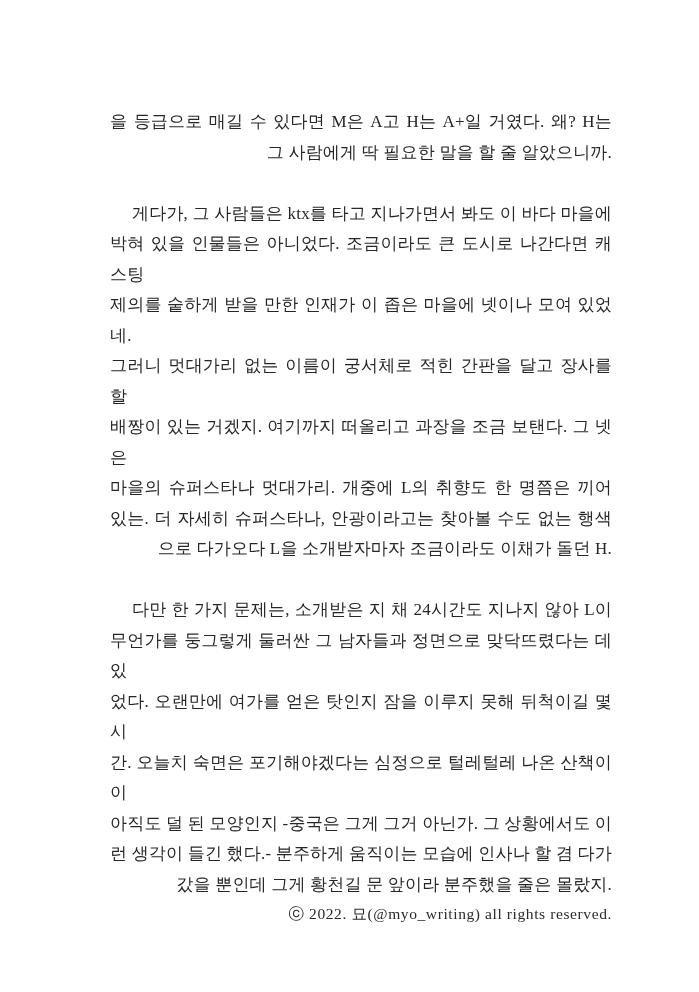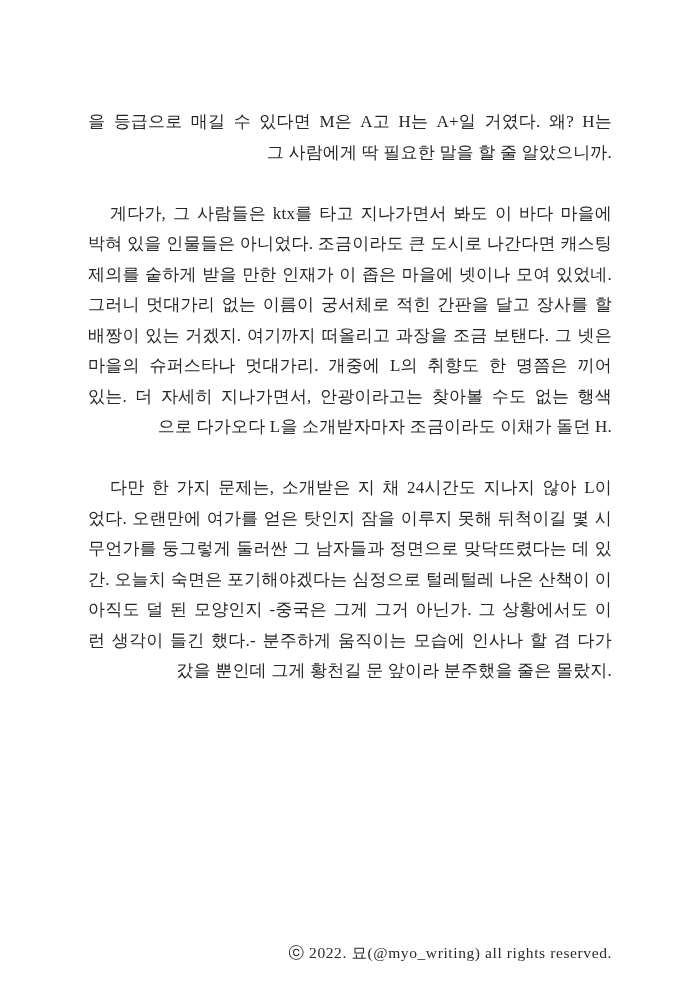--- a/index.html
+++ b/index.html
@@ -32,27 +32,28 @@
     margin-bottom: 0;
     font-family: Liberation Serif, serif;
   }
   .line {
     text-align: right;
     min-height: 30.5px;
   }
   .line.fill {
     text-align: justify;
     text-align-last: justify;
+    margin-left: 22px;
   }
   .para.indent .line:first-child {
     text-indent: 22px;
   }
   .footer {
     position: absolute;
-    top: 942px;
+    top: 903px;
     right: 87px;
     font-size: 15.5px;
     line-height: 22px;
     letter-spacing: 0.6px;
     color: #2a2a2a;
     white-space: nowrap;
   }
 </style>
 </head>
 <body>
@@ -63,27 +64,27 @@
         <div class="line fill">을 등급으로 매길 수 있다면 M은 A고 H는 A+일 거였다. 왜? H는</div>
         <div class="line">그 사람에게 딱 필요한 말을 할 줄 알았으니까.</div>
       </div>
       <div class="para indent">
         <div class="line fill">게다가, 그 사람들은 ktx를 타고 지나가면서 봐도 이 바다 마을에</div>
         <div class="line fill">박혀 있을 인물들은 아니었다. 조금이라도 큰 도시로 나간다면 캐스팅</div>
         <div class="line fill">제의를 숱하게 받을 만한 인재가 이 좁은 마을에 넷이나 모여 있었네.</div>
         <div class="line fill">그러니 멋대가리 없는 이름이 궁서체로 적힌 간판을 달고 장사를 할</div>
         <div class="line fill">배짱이 있는 거겠지. 여기까지 떠올리고 과장을 조금 보탠다. 그 넷은</div>
         <div class="line fill">마을의 슈퍼스타나 멋대가리. 개중에 L의 취향도 한 명쯤은 끼어</div>
-        <div class="line fill">있는. 더 자세히 지나가면서, 안광이라고는 찾아볼 수도 없는 행색</div>
+        <div class="line fill">있는. 더 자세히 슈퍼스타나, 안광이라고는 찾아볼 수도 없는 행색</div>
         <div class="line">으로 다가오다 L을 소개받자마자 조금이라도 이채가 돌던 H.</div>
       </div>
       <div class="para indent">
         <div class="line fill">다만 한 가지 문제는, 소개받은 지 채 24시간도 지나지 않아 L이</div>
+        <div class="line fill">무언가를 둥그렇게 둘러싼 그 남자들과 정면으로 맞닥뜨렸다는 데 있</div>
         <div class="line fill">었다. 오랜만에 여가를 얻은 탓인지 잠을 이루지 못해 뒤척이길 몇 시</div>
-        <div class="line fill">무언가를 둥그렇게 둘러싼 그 남자들과 정면으로 맞닥뜨렸다는 데 있</div>
         <div class="line fill">간. 오늘치 숙면은 포기해야겠다는 심정으로 털레털레 나온 산책이 이</div>
         <div class="line fill">아직도 덜 된 모양인지 -중국은 그게 그거 아닌가. 그 상황에서도 이</div>
         <div class="line fill">런 생각이 들긴 했다.- 분주하게 움직이는 모습에 인사나 할 겸 다가</div>
         <div class="line">갔을 뿐인데 그게 황천길 문 앞이라 분주했을 줄은 몰랐지.</div>
       </div>
     </div>
   <div class="footer">ⓒ 2022. 묘(@myo_writing) all rights reserved.</div>
 </div>
 
 </body></html>

